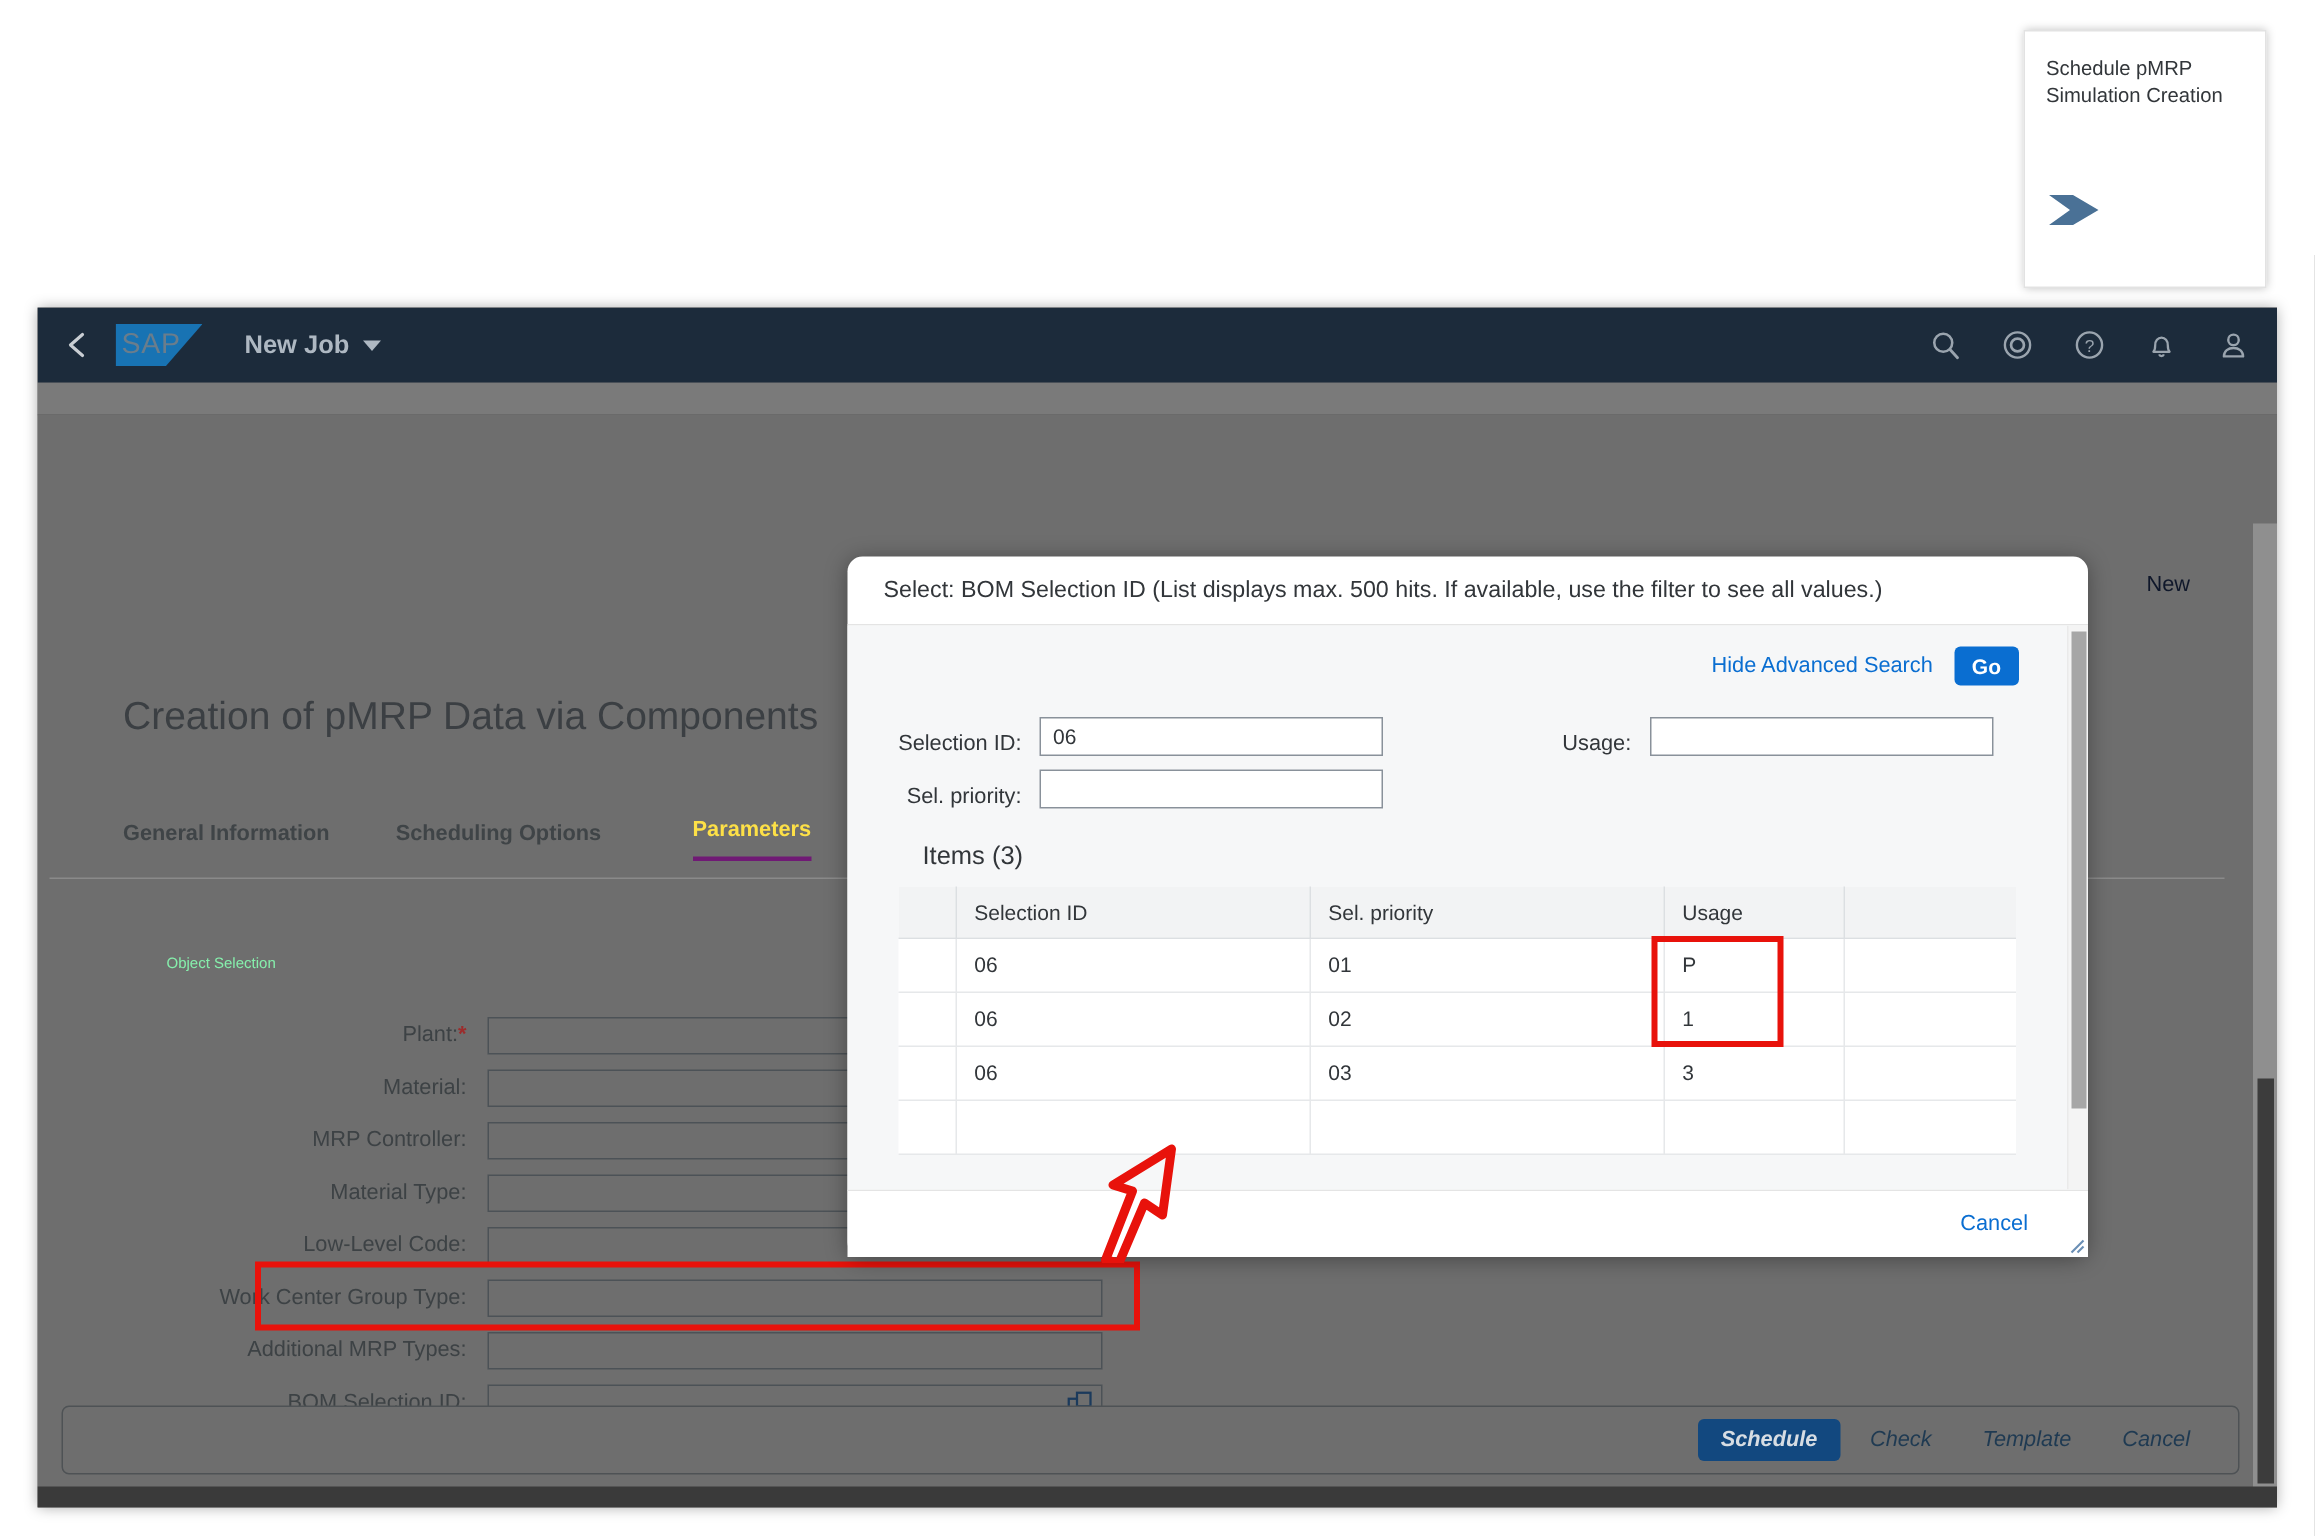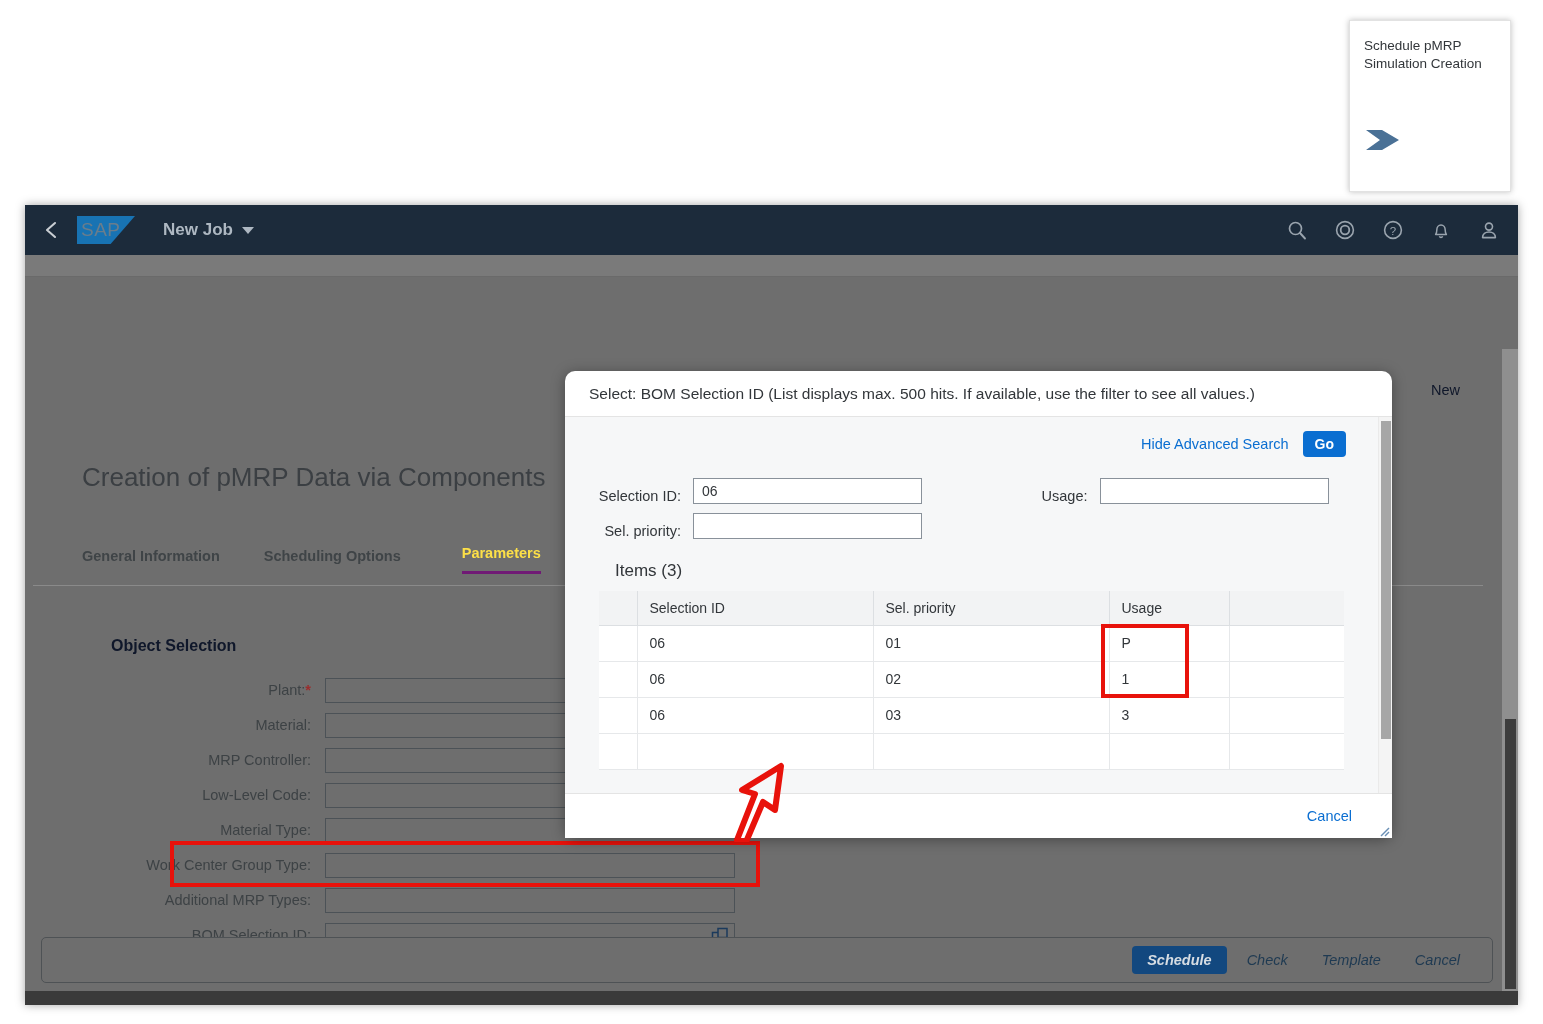--- a/index.html
+++ b/index.html
@@ -186,23 +186,23 @@
     width: 1450px;
     height: 1px;
     background: #8a8a8a;
   }
 
   
   .section-title {
     position: absolute;
     left: 86px;
     top: 360px;
-    font-size: 16px;
-    font-weight: bold;
-    color: #0f172a;
+    font-size: 10px;
+    font-weight: normal;
+    color: #86efac;
   }
 
   .form-col-left {
     position: absolute;
     left: 60px;
     top: 396px;
     width: 650px;
   }
   .form-col-right {
     position: absolute;
@@ -571,25 +571,25 @@
         </div>
         <div class="frow">
           <div class="flabel">Material:</div>
           <div class="finput"></div>
         </div>
         <div class="frow">
           <div class="flabel">MRP Controller:</div>
           <div class="finput"></div>
         </div>
         <div class="frow">
+          <div class="flabel">Material Type:</div>
+          <div class="finput"></div>
+        </div>
+        <div class="frow">
           <div class="flabel">Low-Level Code:</div>
-          <div class="finput"></div>
-        </div>
-        <div class="frow">
-          <div class="flabel">Material Type:</div>
           <div class="finput"></div>
         </div>
         <div class="frow">
           <div class="flabel">Work Center Group Type:</div>
           <div class="finput"></div>
         </div>
         <div class="frow">
           <div class="flabel">Additional MRP Types:</div>
           <div class="finput"></div>
         </div>

